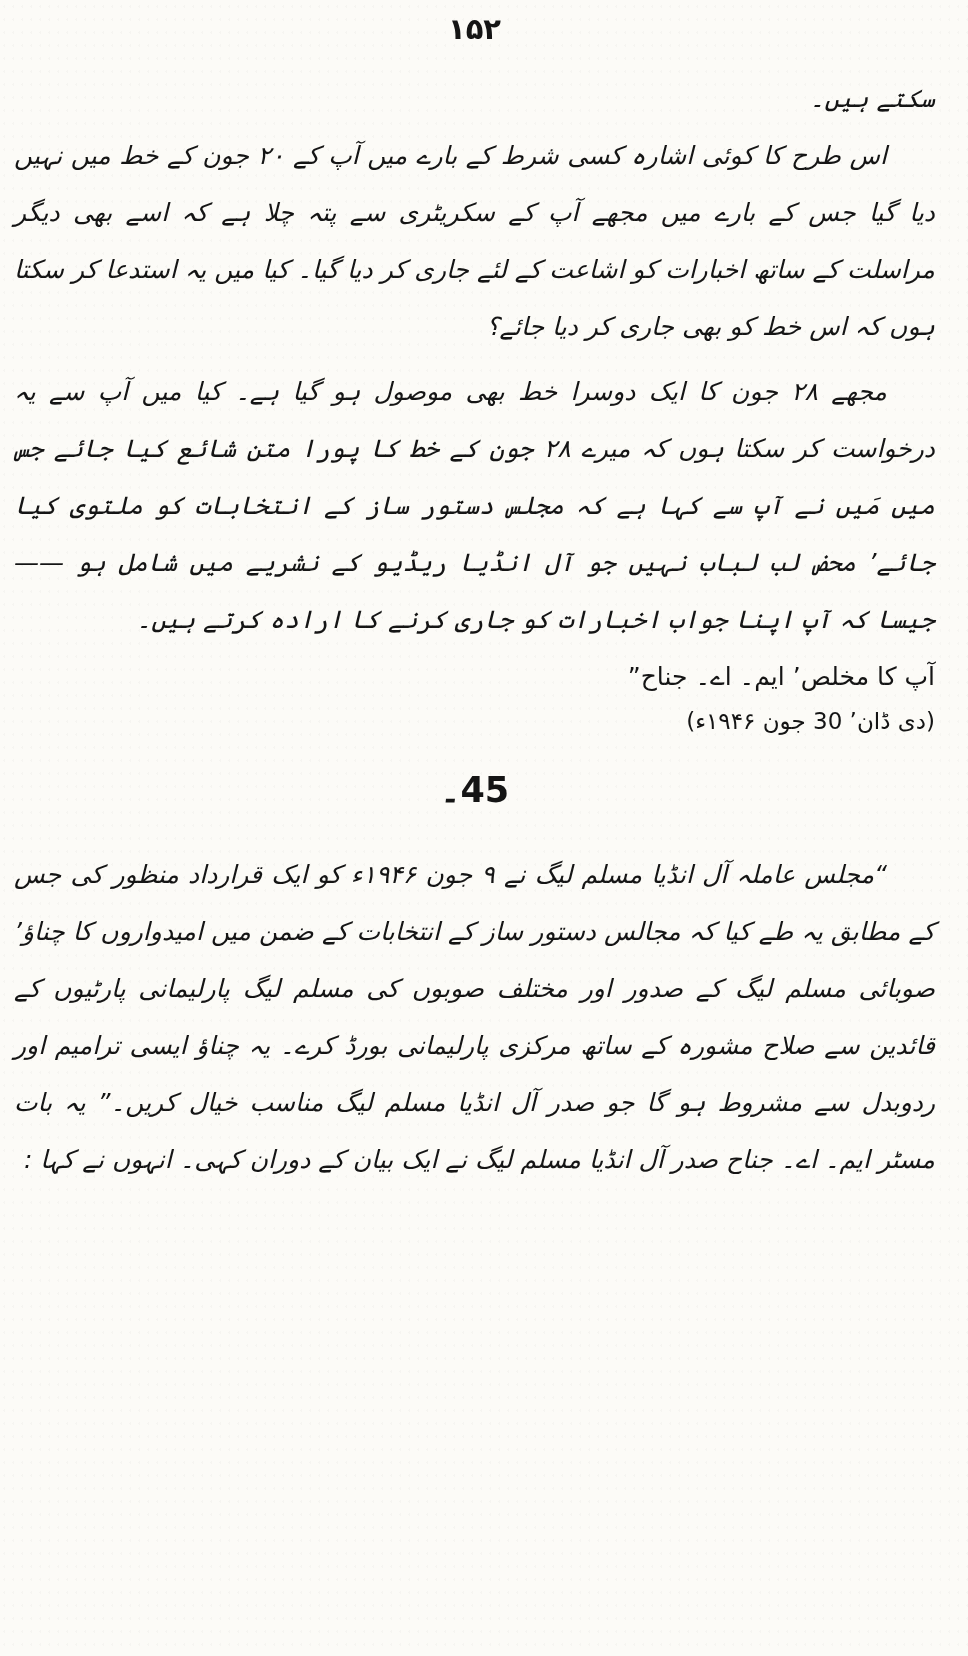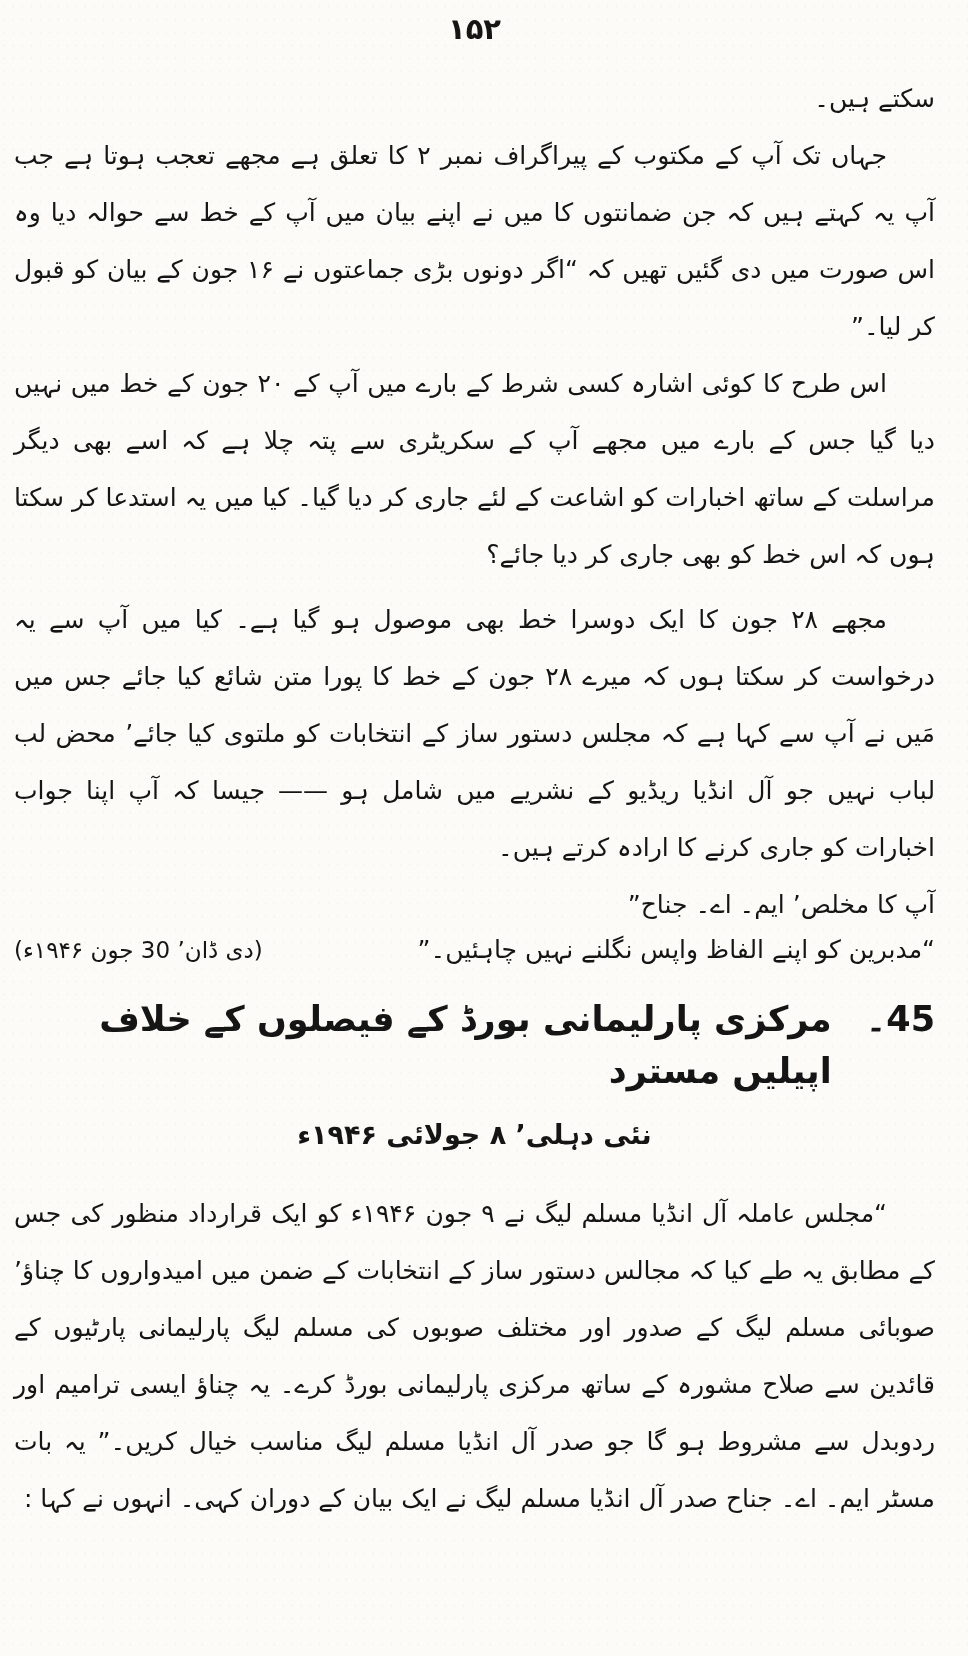--- a/index.html
+++ b/index.html
@@ -22,20 +22,21 @@
     font-size:29px;
     font-weight:bold;
     margin:6px 0 0 0;
     letter-spacing:2px;
   }
   p.body {
     font-size:25px;
     line-height:57px;
     text-align:justify;
     margin:0;
+    font-style:italic;
   }
   .indent { text-indent:48px; }
   .frag   { text-align:right; margin-top:24px !important; }
   .p1 { margin-top:0; }
   .p2 { margin-top:0; }
   .p3 { margin-top:8px !important; }
   .sig {
     text-align:right;
     padding-left:518px;
     font-size:25px;
@@ -73,36 +74,32 @@
 </style>
 </head>
 <body>
 
 <div class="page">
 
   <div class="pagenum">۱۵۲</div>
 
   <p class="body frag">سکتے ہیں۔</p>
 
-  <p class="body indent p1">جہاں تک آپ کے مکتوب کے پیراگراف نمبر ۲ کا تعلق ہے مجھے تعجب ہوتا ہے جب آپ یہ کہتے ہیں کہ جن ضمانتوں کا میں نے اپنے بیان میں آپ کے خط سے حوالہ دیا وہ اس صورت میں دی گئیں تھیں کہ “اگر دونوں بڑی جماعتوں نے ۱۶ جون کے بیان کو قبول کر لیا۔”</p>
 
   <p class="body indent p2">اس طرح کا کوئی اشارہ کسی شرط کے بارے میں آپ کے ۲۰ جون کے خط میں نہیں دیا گیا جس کے بارے میں مجھے آپ کے سکریٹری سے پتہ چلا ہے کہ اسے بھی دیگر مراسلت کے ساتھ اخبارات کو اشاعت کے لئے جاری کر دیا گیا۔ کیا میں یہ استدعا کر سکتا ہوں کہ اس خط کو بھی جاری کر دیا جائے؟</p>
 
   <p class="body indent p3">مجھے ۲۸ جون کا ایک دوسرا خط بھی موصول ہو گیا ہے۔ کیا میں آپ سے یہ درخواست کر سکتا ہوں کہ میرے ۲۸ جون کے خط کا پورا متن شائع کیا جائے جس میں مَیں نے آپ سے کہا ہے کہ مجلس دستور ساز کے انتخابات کو ملتوی کیا جائے’ محض لب لباب نہیں جو آل انڈیا ریڈیو کے نشریے میں شامل ہو —— جیسا کہ آپ اپنا جواب اخبارات کو جاری کرنے کا ارادہ کرتے ہیں۔</p>
 
   <p class="sig">آپ کا مخلص’ ایم۔ اے۔ جناح”</p>
 
 
   <div class="quoterow">
-    <span class="q">“مدبرین کو اپنے الفاظ واپس نگلنے نہیں چاہئیں۔”</span>
     <span class="cite">(دی ڈان’ 30 جون ۱۹۴۶ء)</span>
   </div>
 
   <div class="heading">
     <span>45۔</span>
-    <span>مرکزی پارلیمانی بورڈ کے فیصلوں کے خلاف اپیلیں مسترد</span>
   </div>
 
-  <div class="dateline">نئی دہلی’ ۸ جولائی ۱۹۴۶ء</div>
 
   <p class="body indent p5">“مجلس عاملہ آل انڈیا مسلم لیگ نے ۹ جون ۱۹۴۶ء کو ایک قرارداد منظور کی جس کے مطابق یہ طے کیا کہ مجالس دستور ساز کے انتخابات کے ضمن میں امیدواروں کا چناؤ’ صوبائی مسلم لیگ کے صدور اور مختلف صوبوں کی مسلم لیگ پارلیمانی پارٹیوں کے قائدین سے صلاح مشورہ کے ساتھ مرکزی پارلیمانی بورڈ کرے۔ یہ چناؤ ایسی ترامیم اور ردوبدل سے مشروط ہو گا جو صدر آل انڈیا مسلم لیگ مناسب خیال کریں۔” یہ بات مسٹر ایم۔ اے۔ جناح صدر آل انڈیا مسلم لیگ نے ایک بیان کے دوران کہی۔ انہوں نے کہا :</p>
 
 </div>
 
 </body></html>

